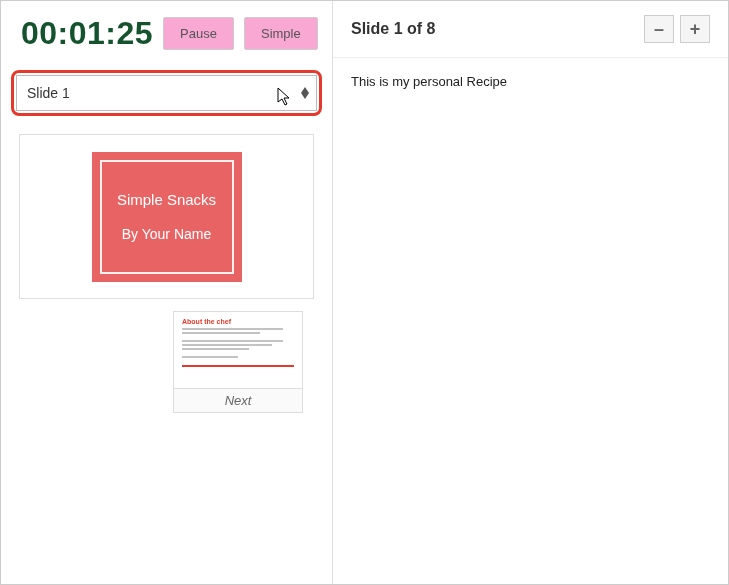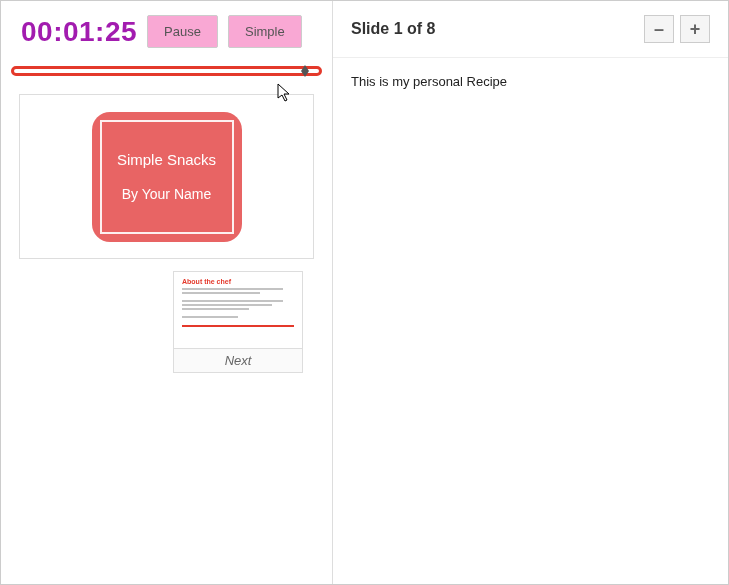--- a/index.html
+++ b/index.html
@@ -23,23 +23,23 @@
       flex-direction: column;
       padding: 0;
     }
     .timer-row {
       display: flex;
       align-items: center;
       gap: 10px;
       padding: 14px 18px 14px 20px;
     }
     .timer {
-      font-size: 28px;
+      font-size: 32px;
       font-weight: bold;
-      color: #a21caf;
+      color: #14532d;
       letter-spacing: 0.5px;
     }
     .btn {
       background: #f9a8d4;
       border: 1px solid #ccc;
       color: #555;
       font-size: 13px;
       padding: 8px 16px;
       cursor: pointer;
       border-radius: 2px;
@@ -89,21 +89,20 @@
       align-items: center;
       justify-content: center;
     }
     .slide-inner-red {
       width: 150px;
       height: 130px;
       background: #e86464;
       display: flex;
       align-items: center;
       justify-content: center;
-      border-radius: 18px;
     }
     .slide-inner-border {
       width: 134px;
       height: 114px;
       border: 2px solid rgba(255,255,255,0.9);
       display: flex;
       flex-direction: column;
       align-items: center;
       justify-content: center;
       gap: 18px;
@@ -229,20 +228,23 @@
 <div class="app">
   <div class="left-panel">
 
     <div class="timer-row">
       <div class="timer">00:01:25</div>
       <button class="btn">Pause</button>
       <button class="btn">Simple</button>
     </div>
 
     <div class="select-wrap">
+      <select class="slide-select">
+        <option>Slide 1</option>
+      </select>
       <div class="select-arrows">
         <svg width="8" height="6" viewBox="0 0 8 6">
             <path d="M4 0 L8 6 L0 6 Z" fill="#555"></path>
           </svg>
         <svg width="8" height="6" viewBox="0 0 8 6">
             <path d="M4 6 L8 0 L0 0 Z" fill="#555"></path>
           </svg>
       </div>
       <div class="cursor">
         <svg width="16" height="20" viewBox="0 0 16 20">

